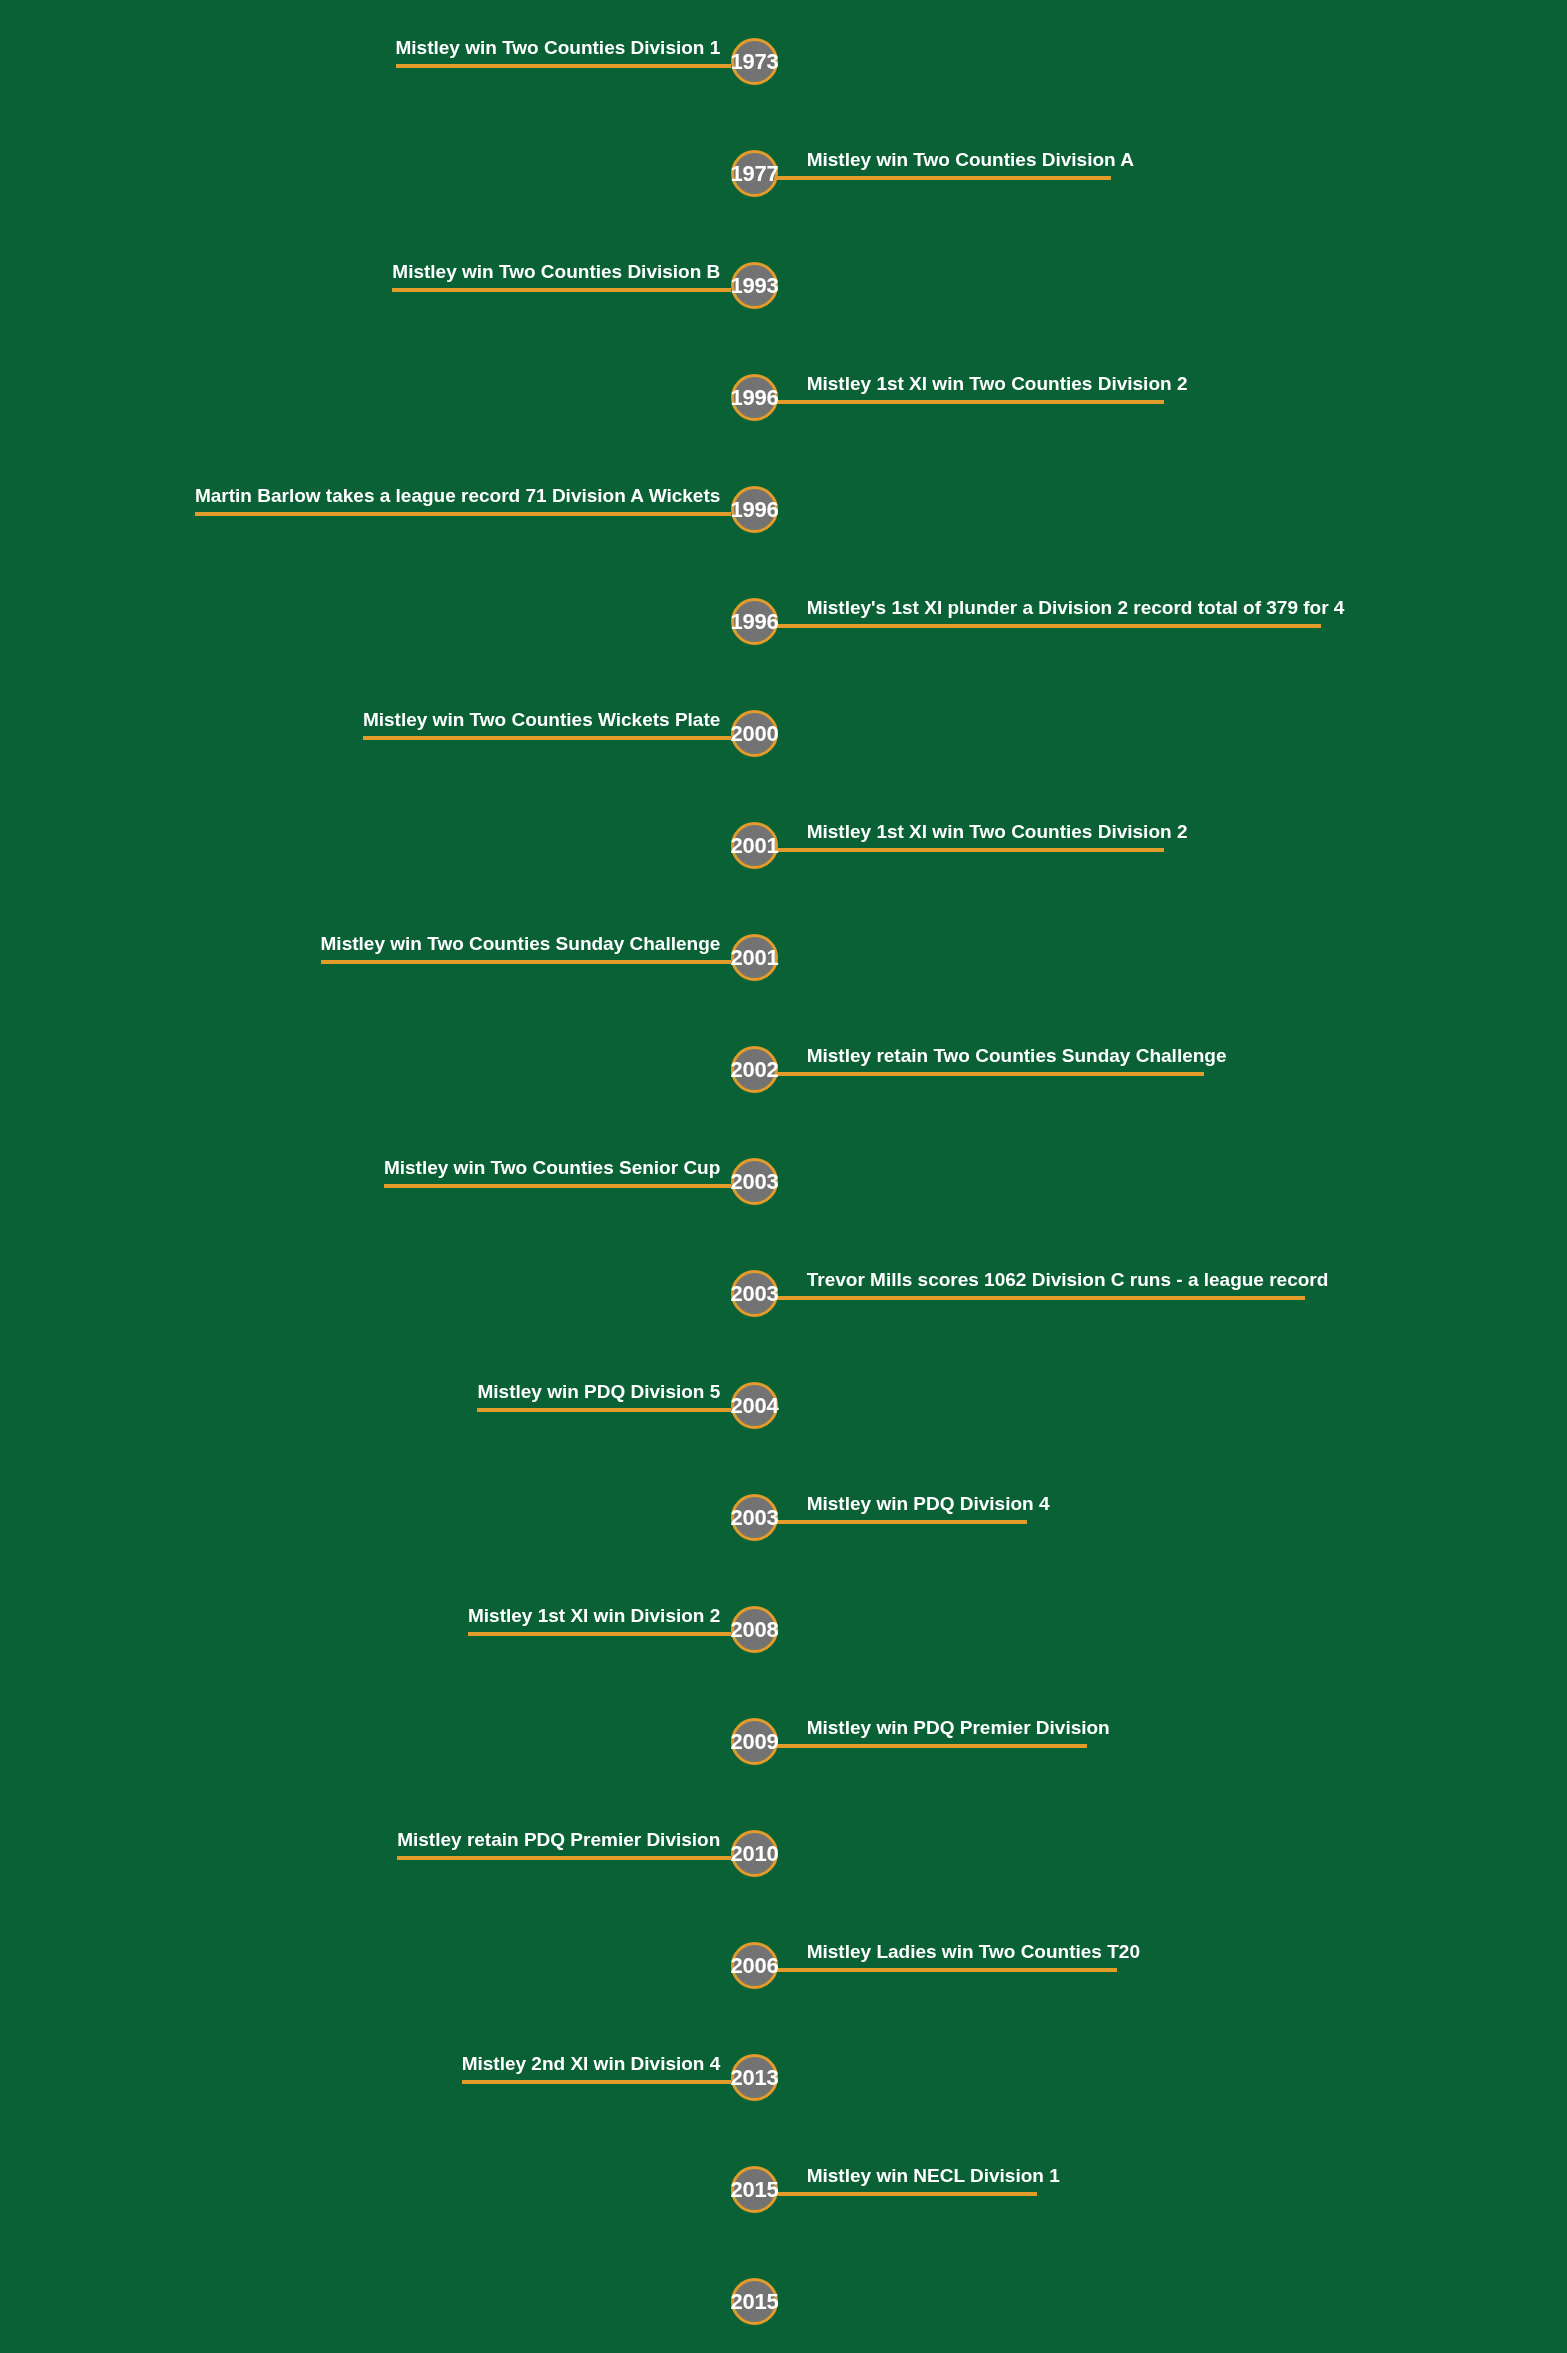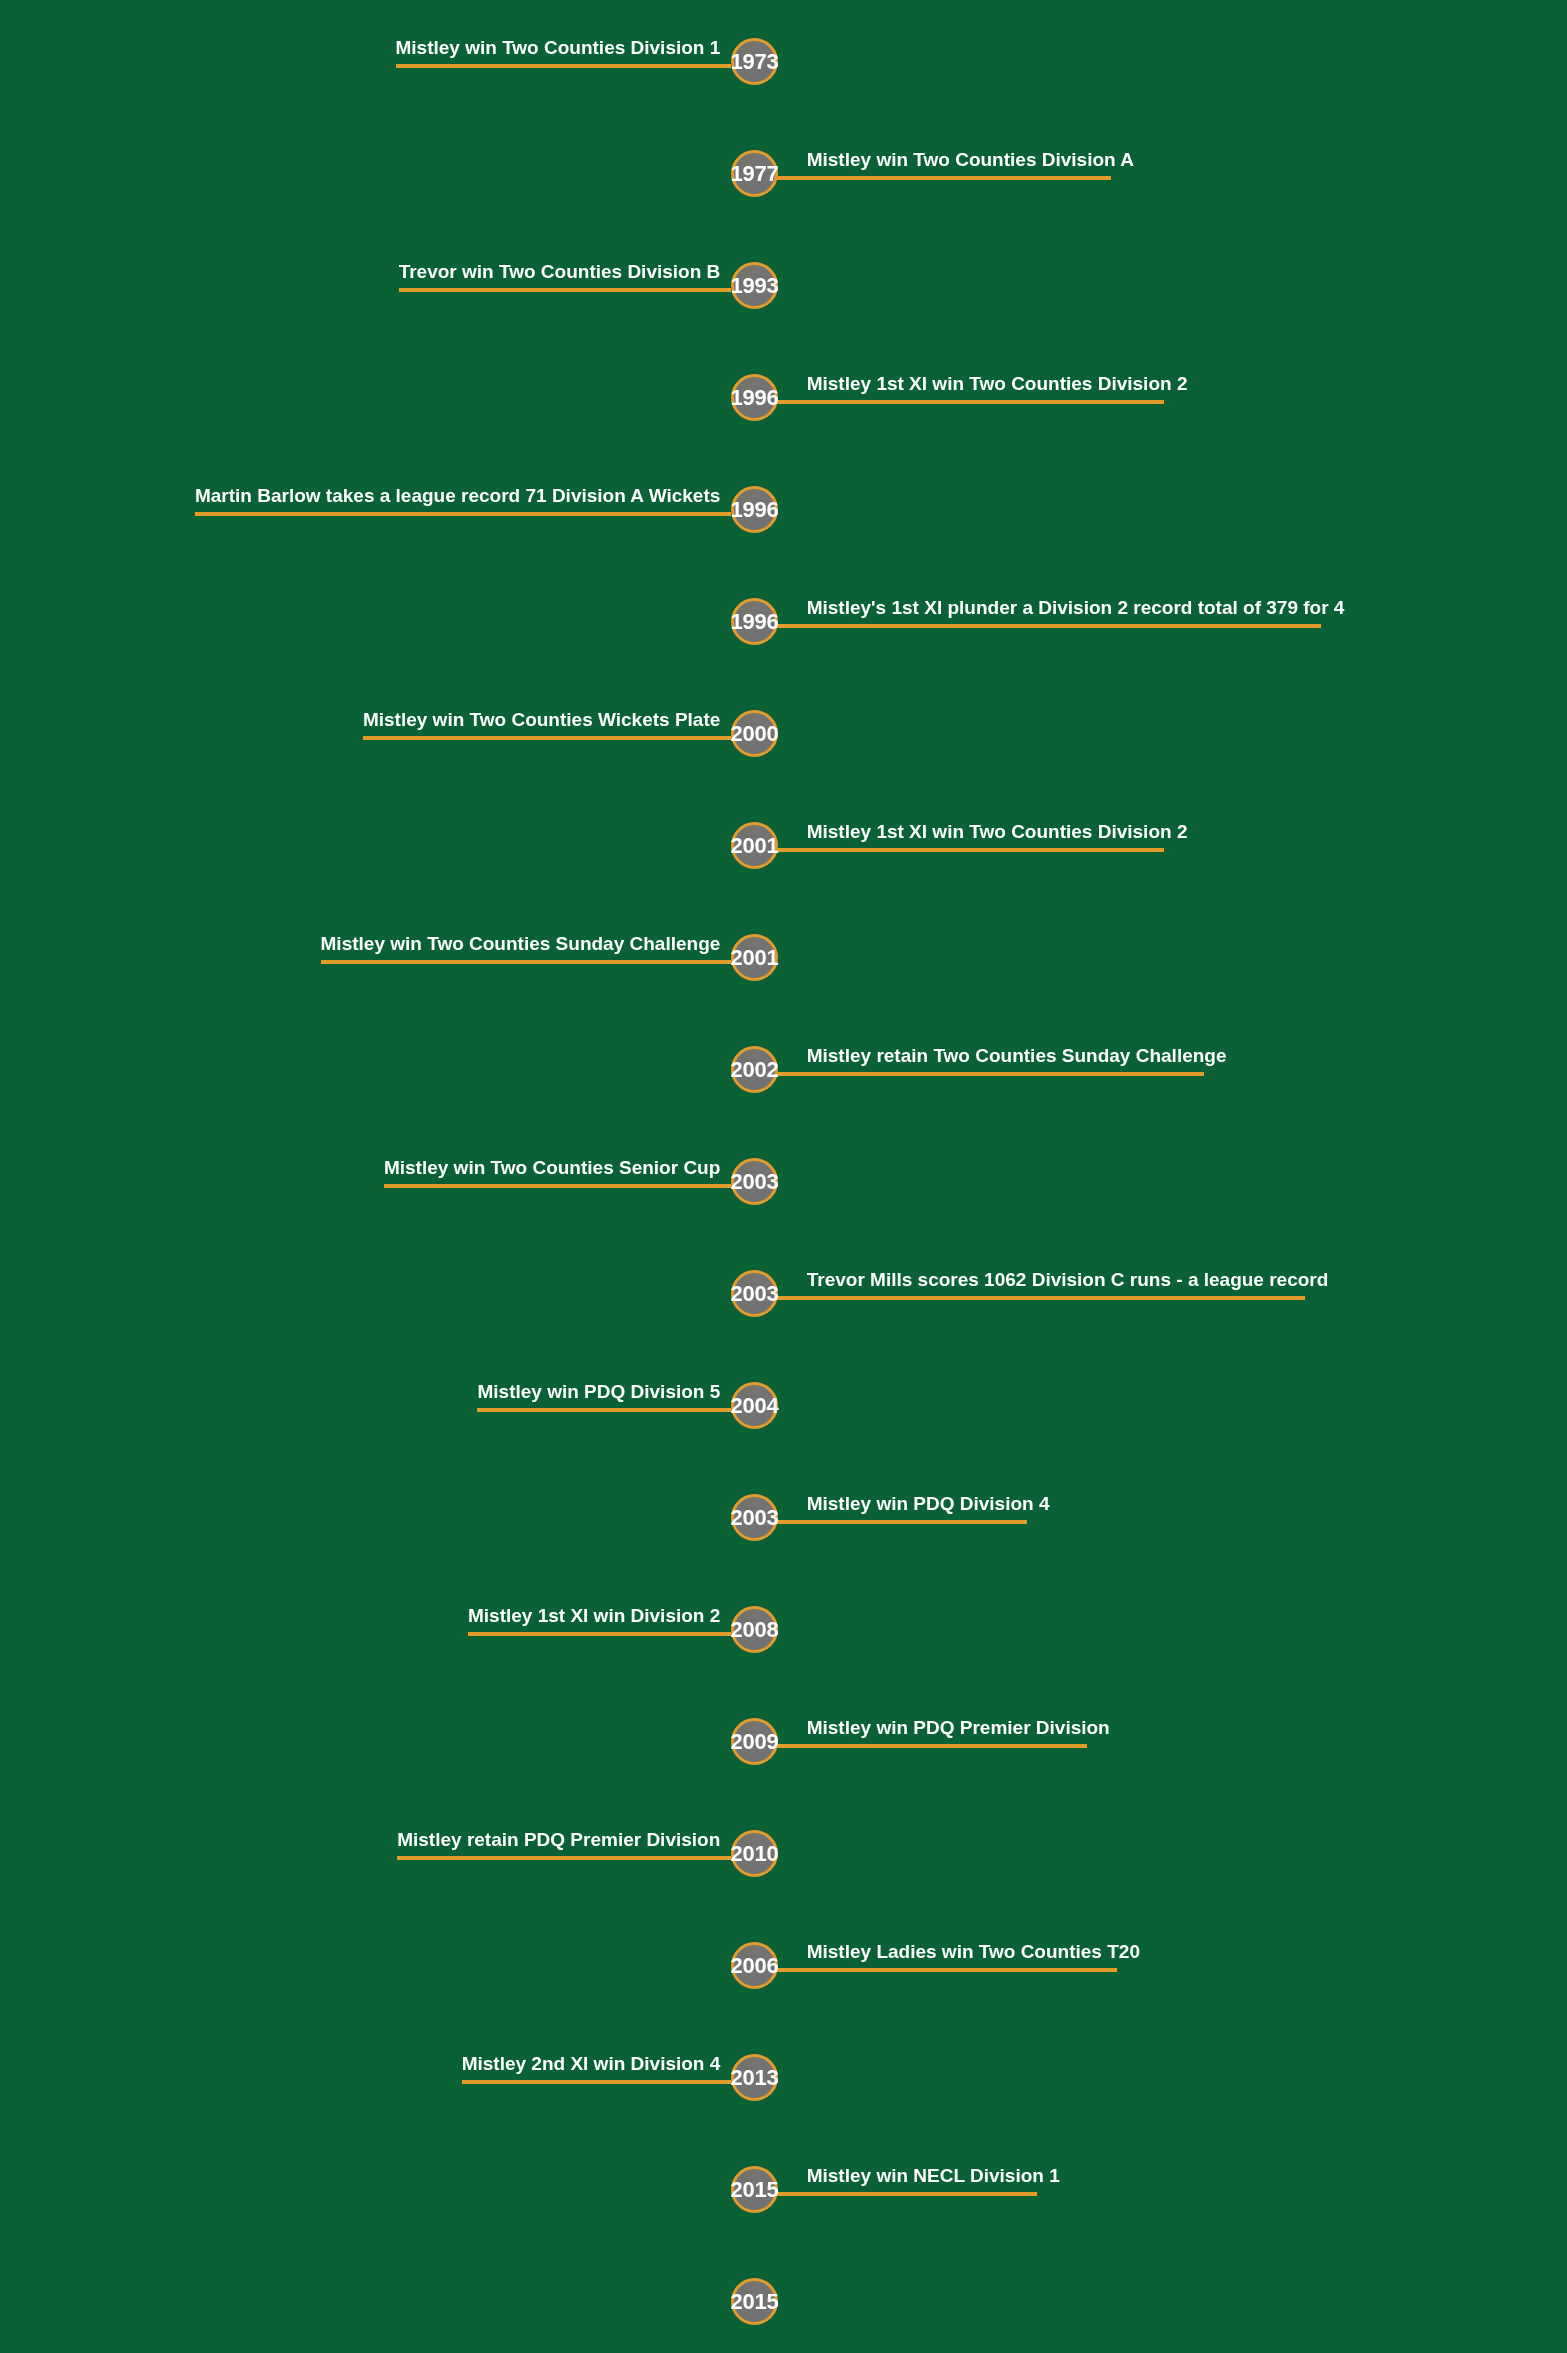--- a/index.html
+++ b/index.html
@@ -96,21 +96,21 @@
     </div>
     <div class="row">
       <div class="label right">
         <div class="text">Mistley win Two Counties Division A</div>
         <div class="rule"></div>
       </div>
       <div class="node">1977</div>
     </div>
     <div class="row">
       <div class="label left">
-        <div class="text">Trevor win Two Counties Division B</div>
+        <div class="text">Mistley win Two Counties Division B</div>
         <div class="rule"></div>
       </div>
       <div class="node">1993</div>
     </div>
     <div class="row">
       <div class="label right">
         <div class="text">Mistley 1st XI win Two Counties Division 2</div>
         <div class="rule"></div>
       </div>
       <div class="node">1996</div>

